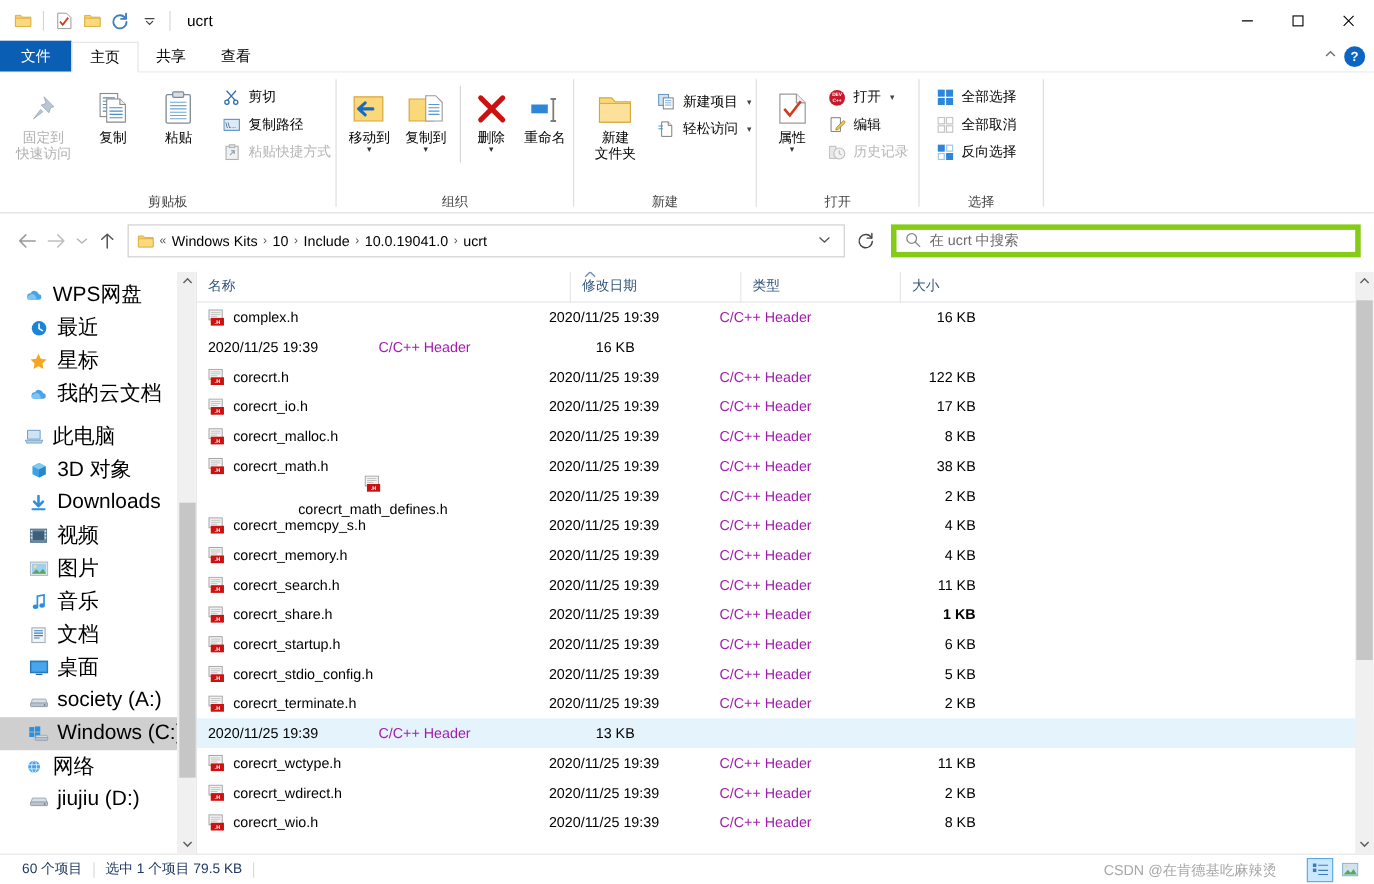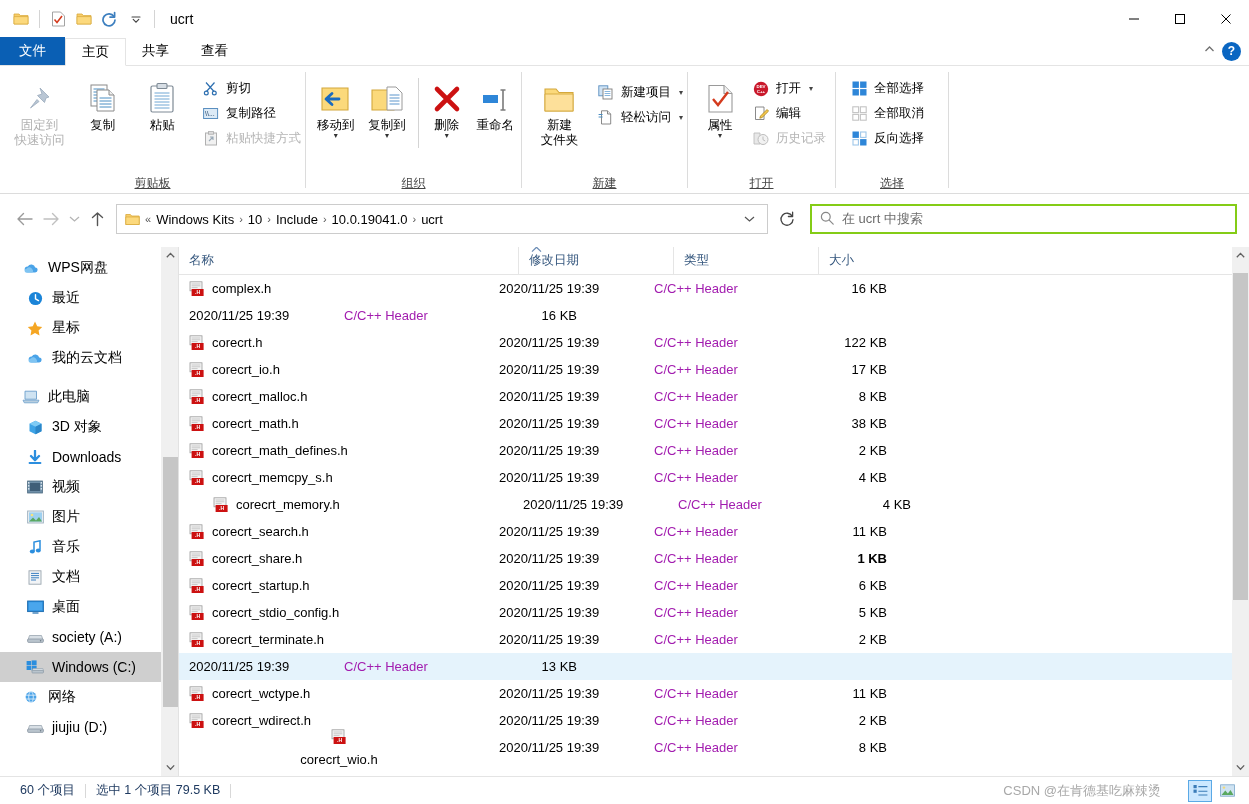--- a/index.html
+++ b/index.html
@@ -59,21 +59,21 @@
   
   .ribbon {
     position:absolute; left:0; top:66px; width:1249px; height:128px;
     background:#ffffff; border-bottom:1px solid #dcdcdc;
     display:flex; align-items:stretch;
   }
   .group { position:relative; display:flex; flex-direction:column; height:128px; }
   .group-items { flex:1; display:flex; align-items:flex-start; padding-top:6px; }
   .group-label {
     height:22px; font-size:12px; color:#444; text-align:center;
-    display:flex; align-items:center; justify-content:center;text-decoration:underline;
+    display:flex; align-items:center; justify-content:center;
   }
   .group-div { width:1px; background:#dcdcdc; margin:6px 0 6px 0; height:116px; align-self:center; }
 
   .bigbtn {
     width:64px; display:flex; flex-direction:column; align-items:center;
     padding-top:4px; cursor:default;
   }
   .bigbtn .ic { height:38px; display:flex; align-items:flex-end; justify-content:center; }
   .bigbtn .lb {
     font-size:12.5px; color:#000; text-align:center; line-height:15px; margin-top:4px;
@@ -103,39 +103,39 @@
   .addrbox {
     flex:1; height:30px; border:1px solid #cccccc; background:#fff;
     display:flex; align-items:center; margin-left:6px; padding:0 2px 0 6px;
   }
   .crumb { font-size:13px; color:#000; padding:0 4px; white-space:nowrap; }
   .crumbsep { font-size:11px; color:#555; padding:0 1px; }
   .addr-drop { margin-left:auto; padding:0 10px; color:#444; font-size:10px; }
   .refresh { width:38px;height:30px;display:flex;align-items:center;justify-content:center;
              border:1px solid transparent; color:#333; font-size:15px; }
   .searchbox {
-    width:427px; height:30px; border:2px solid #84cc16; background:#fff;
+    width:427px; height:30px; border:5px solid #84cc16; background:#fff;
     display:flex; align-items:center; padding:0 8px; margin-left:4px;
   }
   .search-ph { font-size:13px; color:#6b6b6b; margin-left:8px; }
 
   
   .content {
     position:absolute; left:0; top:247px; width:1249px; height:529px;
     display:flex; background:#fff;
   }
 
   
   .sidebar {
     width:178px; height:529px; position:relative; overflow:hidden; background:#fff;
     padding-top:6px;
   }
   .nav-item {
     height:30px; display:flex; align-items:center; padding-left:22px; gap:8px;
-    font-size:14px; color:#000; white-space:nowrap; cursor:default;
+    font-size:19px; color:#000; white-space:nowrap; cursor:default;
   }
   .nav-item.lvl2 { padding-left:26px; }
   .nav-item.sel { background:#cfcfcf; }
   .nav-ic { width:18px; height:18px; display:flex; align-items:center; justify-content:center; flex:0 0 18px;}
   .sb-scroll {
     position:absolute; right:0; top:0; width:17px; height:529px; background:#f0f0f0;
     border-left:1px solid #f0f0f0;
   }
   .sb-arrow { height:17px; display:flex; align-items:center; justify-content:center; color:#606060; font-size:9px; }
   .sb-thumb { position:absolute; left:1px; width:15px; background:#c6c6c6; }
@@ -875,21 +875,21 @@
                   <text x="8.6" y="13.4" font-size="5" fill="#ffffff" text-anchor="middle" font-family="Liberation Sans" font-weight="bold">.H</text>
                 </svg>
               </span>
               <span>corecrt_math.h</span>
             </div>
             <div class="c-date" style="width: 155px; padding-left: 10px;">2020/11/25 19:39</div>
             <div class="c-type" style="width: 145px; padding-left: 10px;">C/C++ Header</div>
             <div class="c-size" style="width: 110px; padding-right: 12px;">38 KB</div>
           </div>
           <div class="row">
-            <div class="c-name" style="width: 310px;">
+            <div class="c-name" style="width: 310px; flex-direction: column;">
               <span style="display:flex;align-items:center;">
                 <svg width="16" height="16" viewBox="0 0 16 16">
                   <rect x="1" y="0.8" width="12" height="9" fill="#f4f4f4" stroke="#9a9a9a" stroke-width="0.8"></rect>
                   <g stroke="#b5b5b5" stroke-width="0.7">
                     <path d="M2.6 3h8.8M2.6 4.8h8.8M2.6 6.6h6"></path>
                   </g>
                   <rect x="2.6" y="8" width="12" height="7" fill="#cc1111"></rect>
                   <text x="8.6" y="13.4" font-size="5" fill="#ffffff" text-anchor="middle" font-family="Liberation Sans" font-weight="bold">.H</text>
                 </svg>
               </span>
@@ -911,21 +911,21 @@
                   <text x="8.6" y="13.4" font-size="5" fill="#ffffff" text-anchor="middle" font-family="Liberation Sans" font-weight="bold">.H</text>
                 </svg>
               </span>
               <span>corecrt_memcpy_s.h</span>
             </div>
             <div class="c-date" style="width: 155px; padding-left: 10px;">2020/11/25 19:39</div>
             <div class="c-type" style="width: 145px; padding-left: 10px;">C/C++ Header</div>
             <div class="c-size" style="width: 110px; padding-right: 12px;">4 KB</div>
           </div>
           <div class="row">
-            <div class="c-name" style="width: 310px; margin-left: 24px;">
+            <div class="c-name" style="width: 310px;">
               <span style="display:flex;align-items:center;">
                 <svg width="16" height="16" viewBox="0 0 16 16">
                   <rect x="1" y="0.8" width="12" height="9" fill="#f4f4f4" stroke="#9a9a9a" stroke-width="0.8"></rect>
                   <g stroke="#b5b5b5" stroke-width="0.7">
                     <path d="M2.6 3h8.8M2.6 4.8h8.8M2.6 6.6h6"></path>
                   </g>
                   <rect x="2.6" y="8" width="12" height="7" fill="#cc1111"></rect>
                   <text x="8.6" y="13.4" font-size="5" fill="#ffffff" text-anchor="middle" font-family="Liberation Sans" font-weight="bold">.H</text>
                 </svg>
               </span>
@@ -1060,21 +1060,21 @@
                   <text x="8.6" y="13.4" font-size="5" fill="#ffffff" text-anchor="middle" font-family="Liberation Sans" font-weight="bold">.H</text>
                 </svg>
               </span>
               <span>corecrt_wdirect.h</span>
             </div>
             <div class="c-date" style="width: 155px; padding-left: 10px;">2020/11/25 19:39</div>
             <div class="c-type" style="width: 145px; padding-left: 10px;">C/C++ Header</div>
             <div class="c-size" style="width: 110px; padding-right: 12px;">2 KB</div>
           </div>
           <div class="row">
-            <div class="c-name" style="width: 310px; flex-direction: column;">
+            <div class="c-name" style="width: 310px;">
               <span style="display:flex;align-items:center;">
                 <svg width="16" height="16" viewBox="0 0 16 16">
                   <rect x="1" y="0.8" width="12" height="9" fill="#f4f4f4" stroke="#9a9a9a" stroke-width="0.8"></rect>
                   <g stroke="#b5b5b5" stroke-width="0.7">
                     <path d="M2.6 3h8.8M2.6 4.8h8.8M2.6 6.6h6"></path>
                   </g>
                   <rect x="2.6" y="8" width="12" height="7" fill="#cc1111"></rect>
                   <text x="8.6" y="13.4" font-size="5" fill="#ffffff" text-anchor="middle" font-family="Liberation Sans" font-weight="bold">.H</text>
                 </svg>
               </span>

